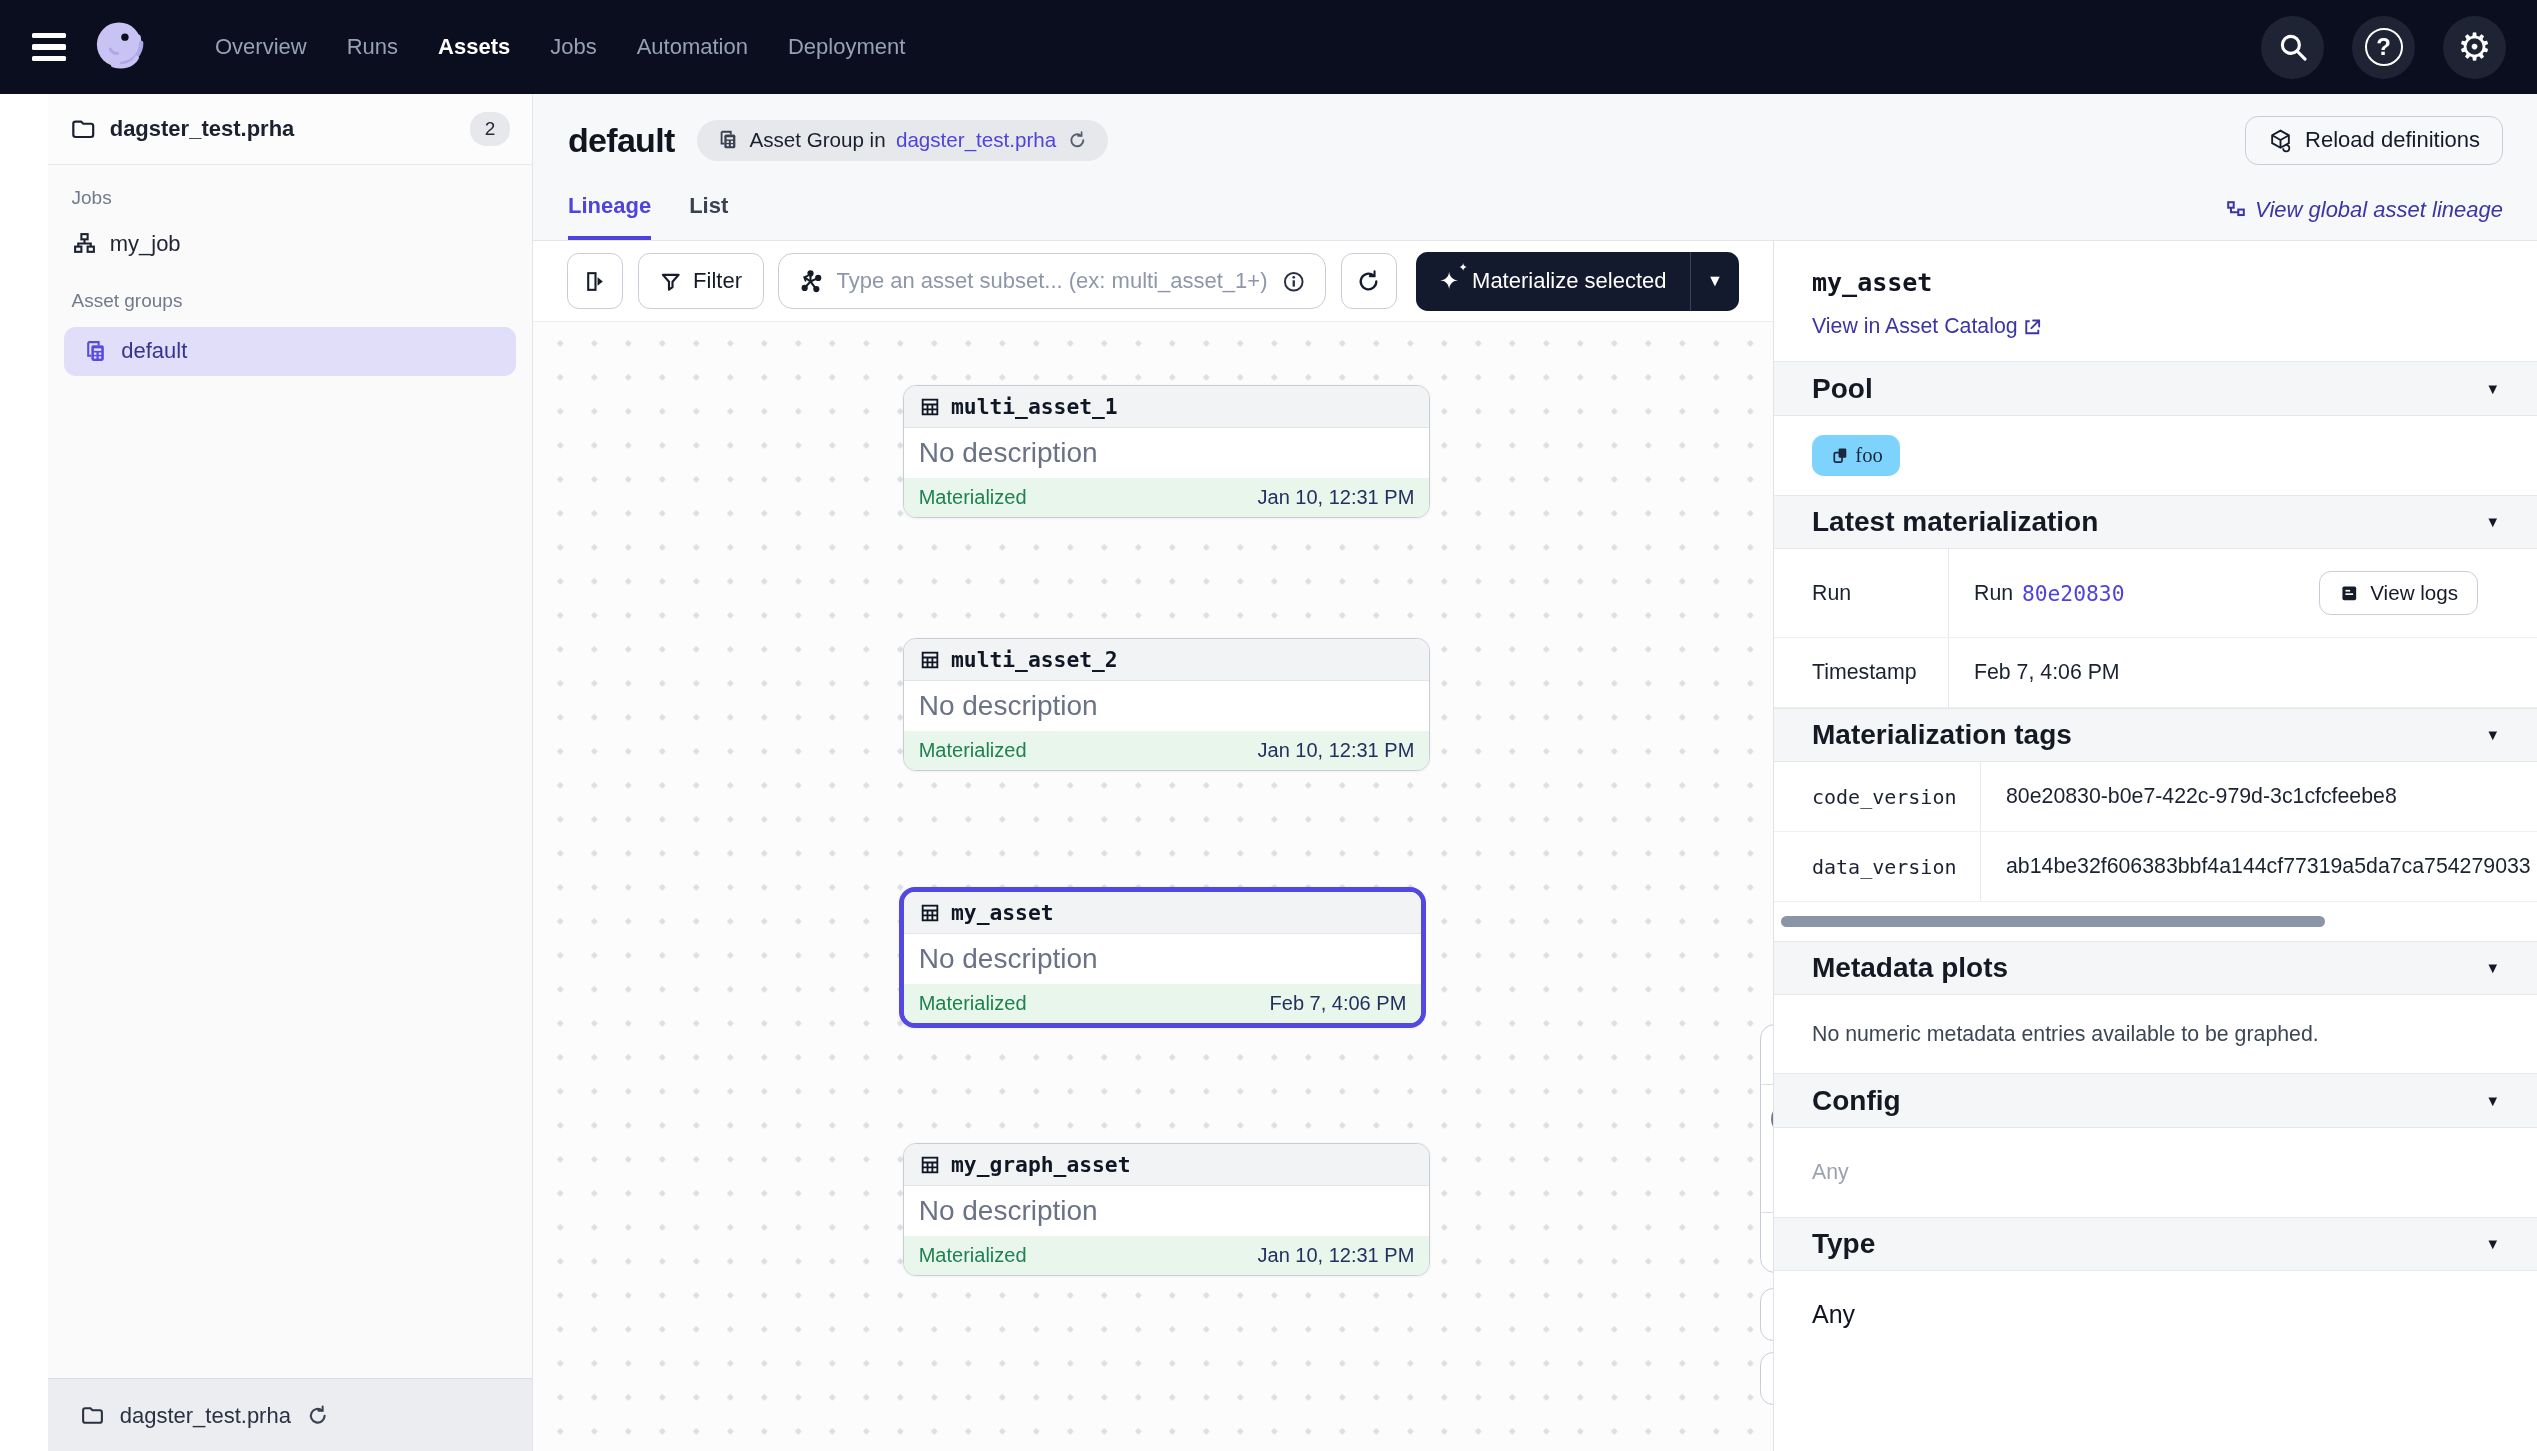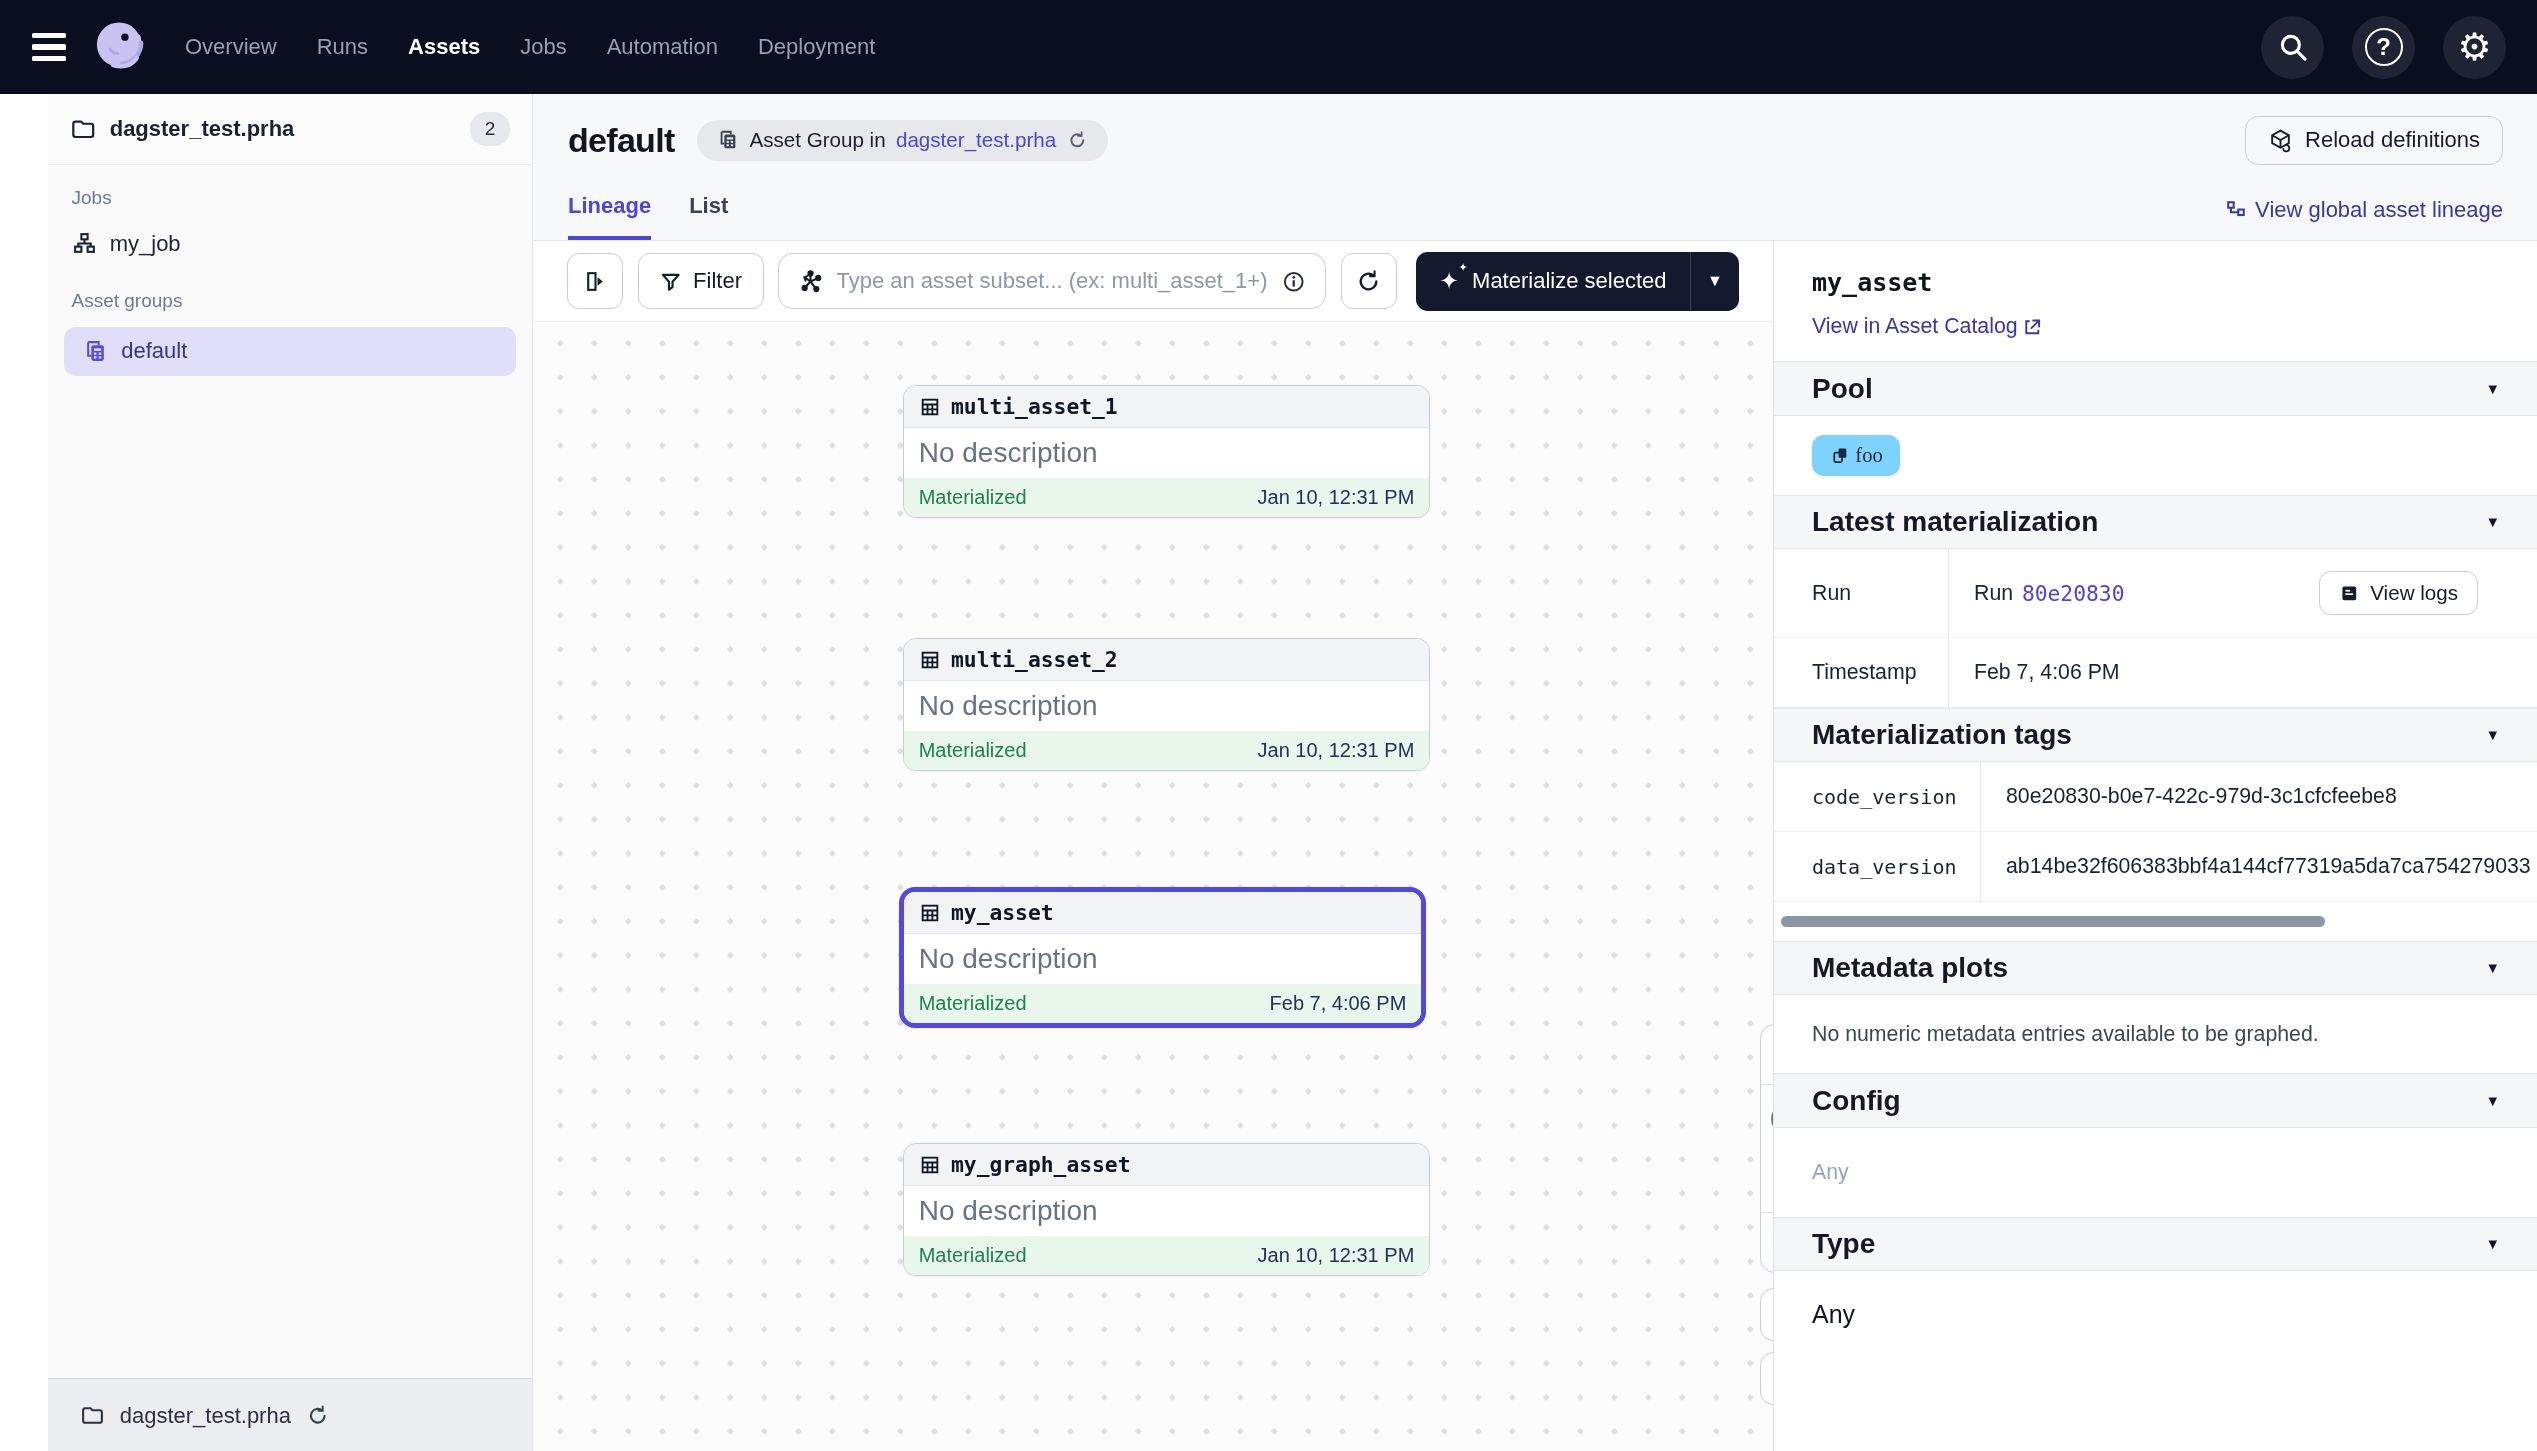--- a/index.html
+++ b/index.html
@@ -5,21 +5,21 @@
   * { margin:0; padding:0; box-sizing:border-box; }
   html,body { width:2538px; height:1452px; overflow:hidden;
     font-family:"Liberation Sans", sans-serif; font-size:21.3px; color:#1B2130; background:#fff; }
   .mono { font-family:"DejaVu Sans Mono", monospace; }
 
   
   .topnav { height:94px; background:#0A0E1E; display:flex; align-items:center; padding:0 32px; }
   .hamburger { width:34px; display:flex; flex-direction:column; gap:6.6px; cursor:pointer; margin-right:22px; }
   .hamburger span { display:block; height:5.1px; background:#fff; border-radius:1.5px; }
   .logo { width:65px; height:65px; margin-right:32px; }
-  .navitems { display:flex; align-items:flex-start; gap:40px; }
+  .navitems { display:flex; align-items:flex-start; gap:40px;margin-left:30px; }
   .navitem { color:#98A0B4; font-size:22px; cursor:pointer; }
   .navitem.active { color:#FFFFFF; font-weight:700; }
   .nav-right { margin-left:auto; display:flex; align-items:center; gap:28px; }
   .nav-circle { width:63px; height:63px; border-radius:50%; background:#1E2434; display:flex; align-items:center; justify-content:center; cursor:pointer; }
   .help-q { width:38px; height:38px; border:2.9px solid #fff; border-radius:50%; color:#fff; font-size:24px; font-weight:700; display:flex; align-items:center; justify-content:center; }
   .gear-glyph { color:#fff; font-size:38px; line-height:1; }
 
   
   .shell { display:flex; height:1358px;padding-left:48px; }
 
@@ -39,21 +39,21 @@
   .page-head { background:#F7F8F9; padding:22px 35px 0; }
   .title-row { display:flex; align-items:center; }
   .page-title { font-size:34px; font-weight:700; color:#11151F; letter-spacing:-0.7px; }
   .crumb-pill { margin-left:22px; background:#E7E8EC; border-radius:29px; padding:8.8px 20.6px; display:flex; align-items:center; gap:10.3px; font-size:20.6px; color:#1A2030; }
   .crumb-link { color:#4F43DD; cursor:pointer; }
   .btn-outline { display:inline-flex; align-items:center; gap:11.8px; border:1.5px solid #C7CCD8; border-radius:13.2px; padding:10.3px 22px; font-size:22px; color:#161B2A; background:transparent; cursor:pointer; }
   .reload-btn { margin-left:auto; }
   .tabs-row { display:flex; align-items:flex-end; margin:28px -35px 0; padding:0 35px; border-bottom:1.5px solid #E3E5EA; }
   .tab { font-size:22px; font-weight:600; color:#3A4150; padding-bottom:17.7px; border-bottom:4.4px solid transparent; margin-right:38px; cursor:pointer; }
   .tab.active { color:#4F43DD; border-bottom-color:#4F43DD; }
-  .global-link { margin-left:auto; display:flex; align-items:center; gap:8px; color:#3B35A6; font-size:22px; padding-bottom:17.7px; cursor:pointer; }
+  .global-link { margin-left:auto; display:flex; align-items:center; gap:8px; color:#3B35A6; font-size:22px; padding-bottom:17.7px; cursor:pointer;font-style:italic; }
 
   .content-row { flex:1; display:flex; min-height:0; }
 
   
   .lineage { flex:1; display:flex; flex-direction:column; min-width:0; }
   .toolbar { height:81px; background:#fff; display:flex; align-items:center; gap:14.7px; padding:0 34px; border-bottom:0.7px solid #ECEDF1; }
   .tbtn { height:56px; min-width:56px; border:1.5px solid #C7CCD8; border-radius:11.8px; background:#fff; display:flex; align-items:center; justify-content:center; gap:10.3px; font-size:22px; color:#161B2A; cursor:pointer; }
   .tbtn.label-btn { padding:0 20.6px; }
   .search-pill { flex:1; height:56px; border:1.5px solid #C7CCD8; border-radius:14.7px; background:#fff; display:flex; align-items:center; gap:13.2px; padding:0 19px; }
   .search-pill input { flex:1; border:none; outline:none; font-size:22px; color:#1B2130; background:transparent; font-family:"Liberation Sans", sans-serif; }

